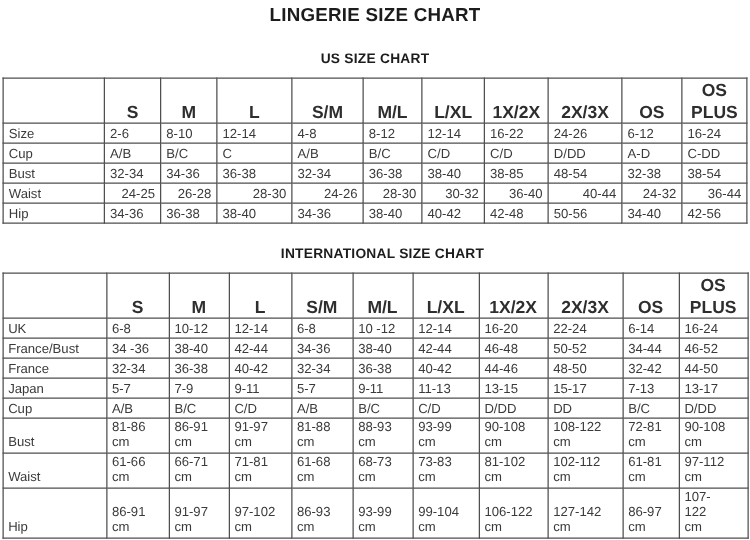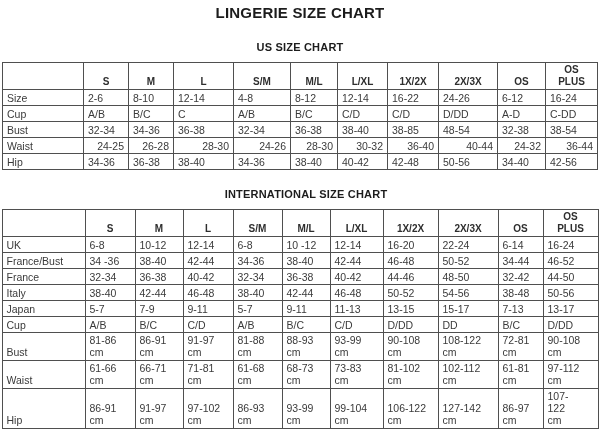--- a/index.html
+++ b/index.html
@@ -51,21 +51,21 @@
     text-align: left;
     vertical-align: bottom;
     padding: 1px 4px;
     white-space: pre-line;
     overflow: hidden;
     color: #3a3a3a;
   }
   table.size-table thead th {
     text-align: center;
     font-weight: bold;
-    font-size: 10px;
+    font-size: 14px;
     height: 24px;
     color: #2e2e2e;
   }
   table.size-table tbody th,
   table.size-table tbody td {
     height: 13px;
   }
   table.size-table tbody tr.center-values td {
     text-align: right;
   }
@@ -244,33 +244,20 @@
           <td>40-42</td>
           <td>32-34</td>
           <td>36-38</td>
           <td>40-42</td>
           <td>44-46</td>
           <td>48-50</td>
           <td>32-42</td>
           <td>44-50</td>
         </tr>
         <tr>
-          <th>Italy</th>
-          <td>38-40</td>
-          <td>42-44</td>
-          <td>46-48</td>
-          <td>38-40</td>
-          <td>42-44</td>
-          <td>46-48</td>
-          <td>50-52</td>
-          <td>54-56</td>
-          <td>38-48</td>
-          <td>50-56</td>
-        </tr>
-        <tr>
           <th>Japan</th>
           <td>5-7</td>
           <td>7-9</td>
           <td>9-11</td>
           <td>5-7</td>
           <td>9-11</td>
           <td>11-13</td>
           <td>13-15</td>
           <td>15-17</td>
           <td>7-13</td>

